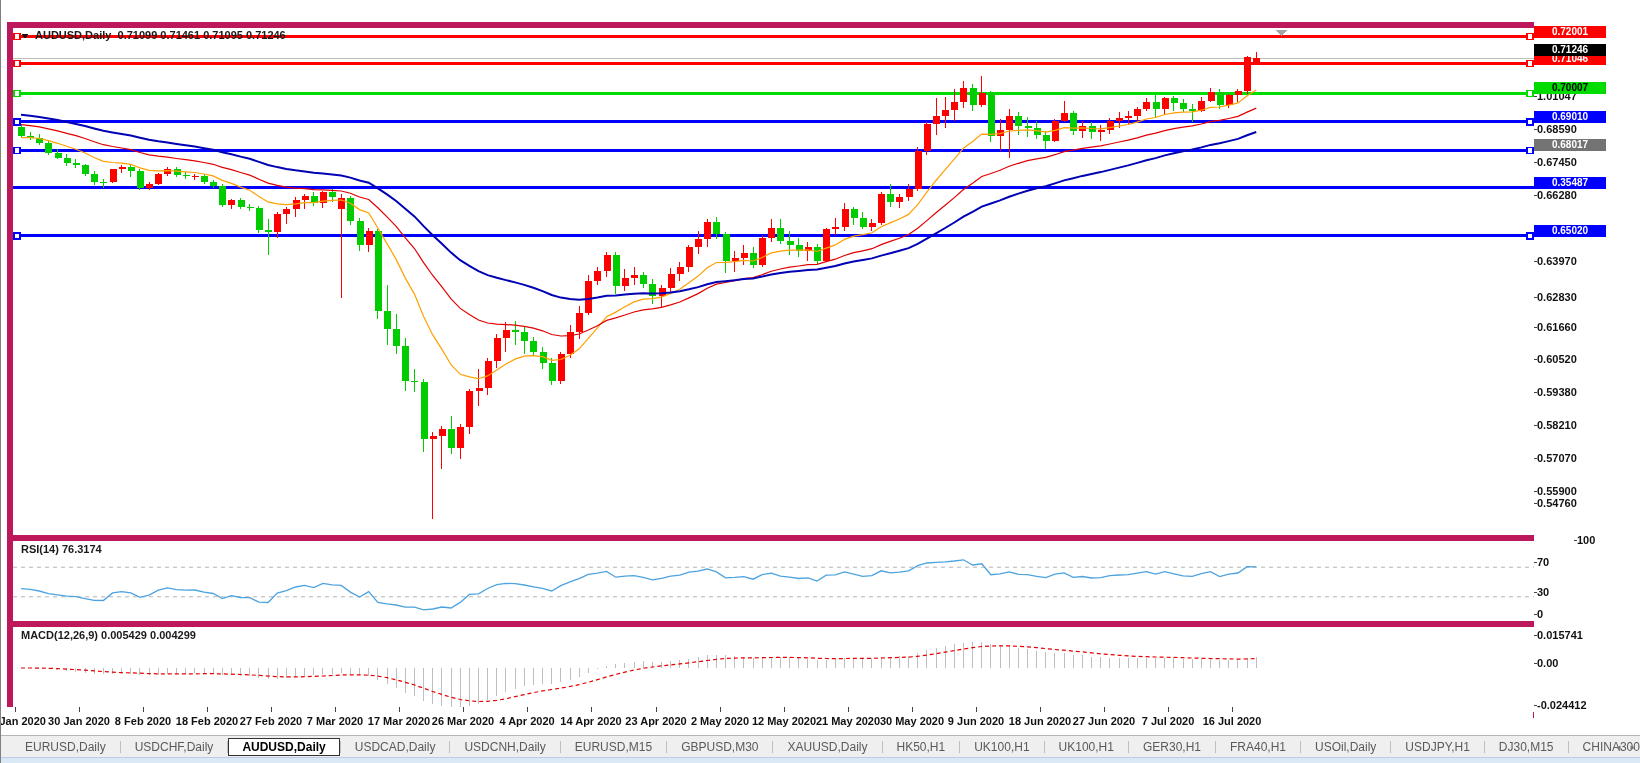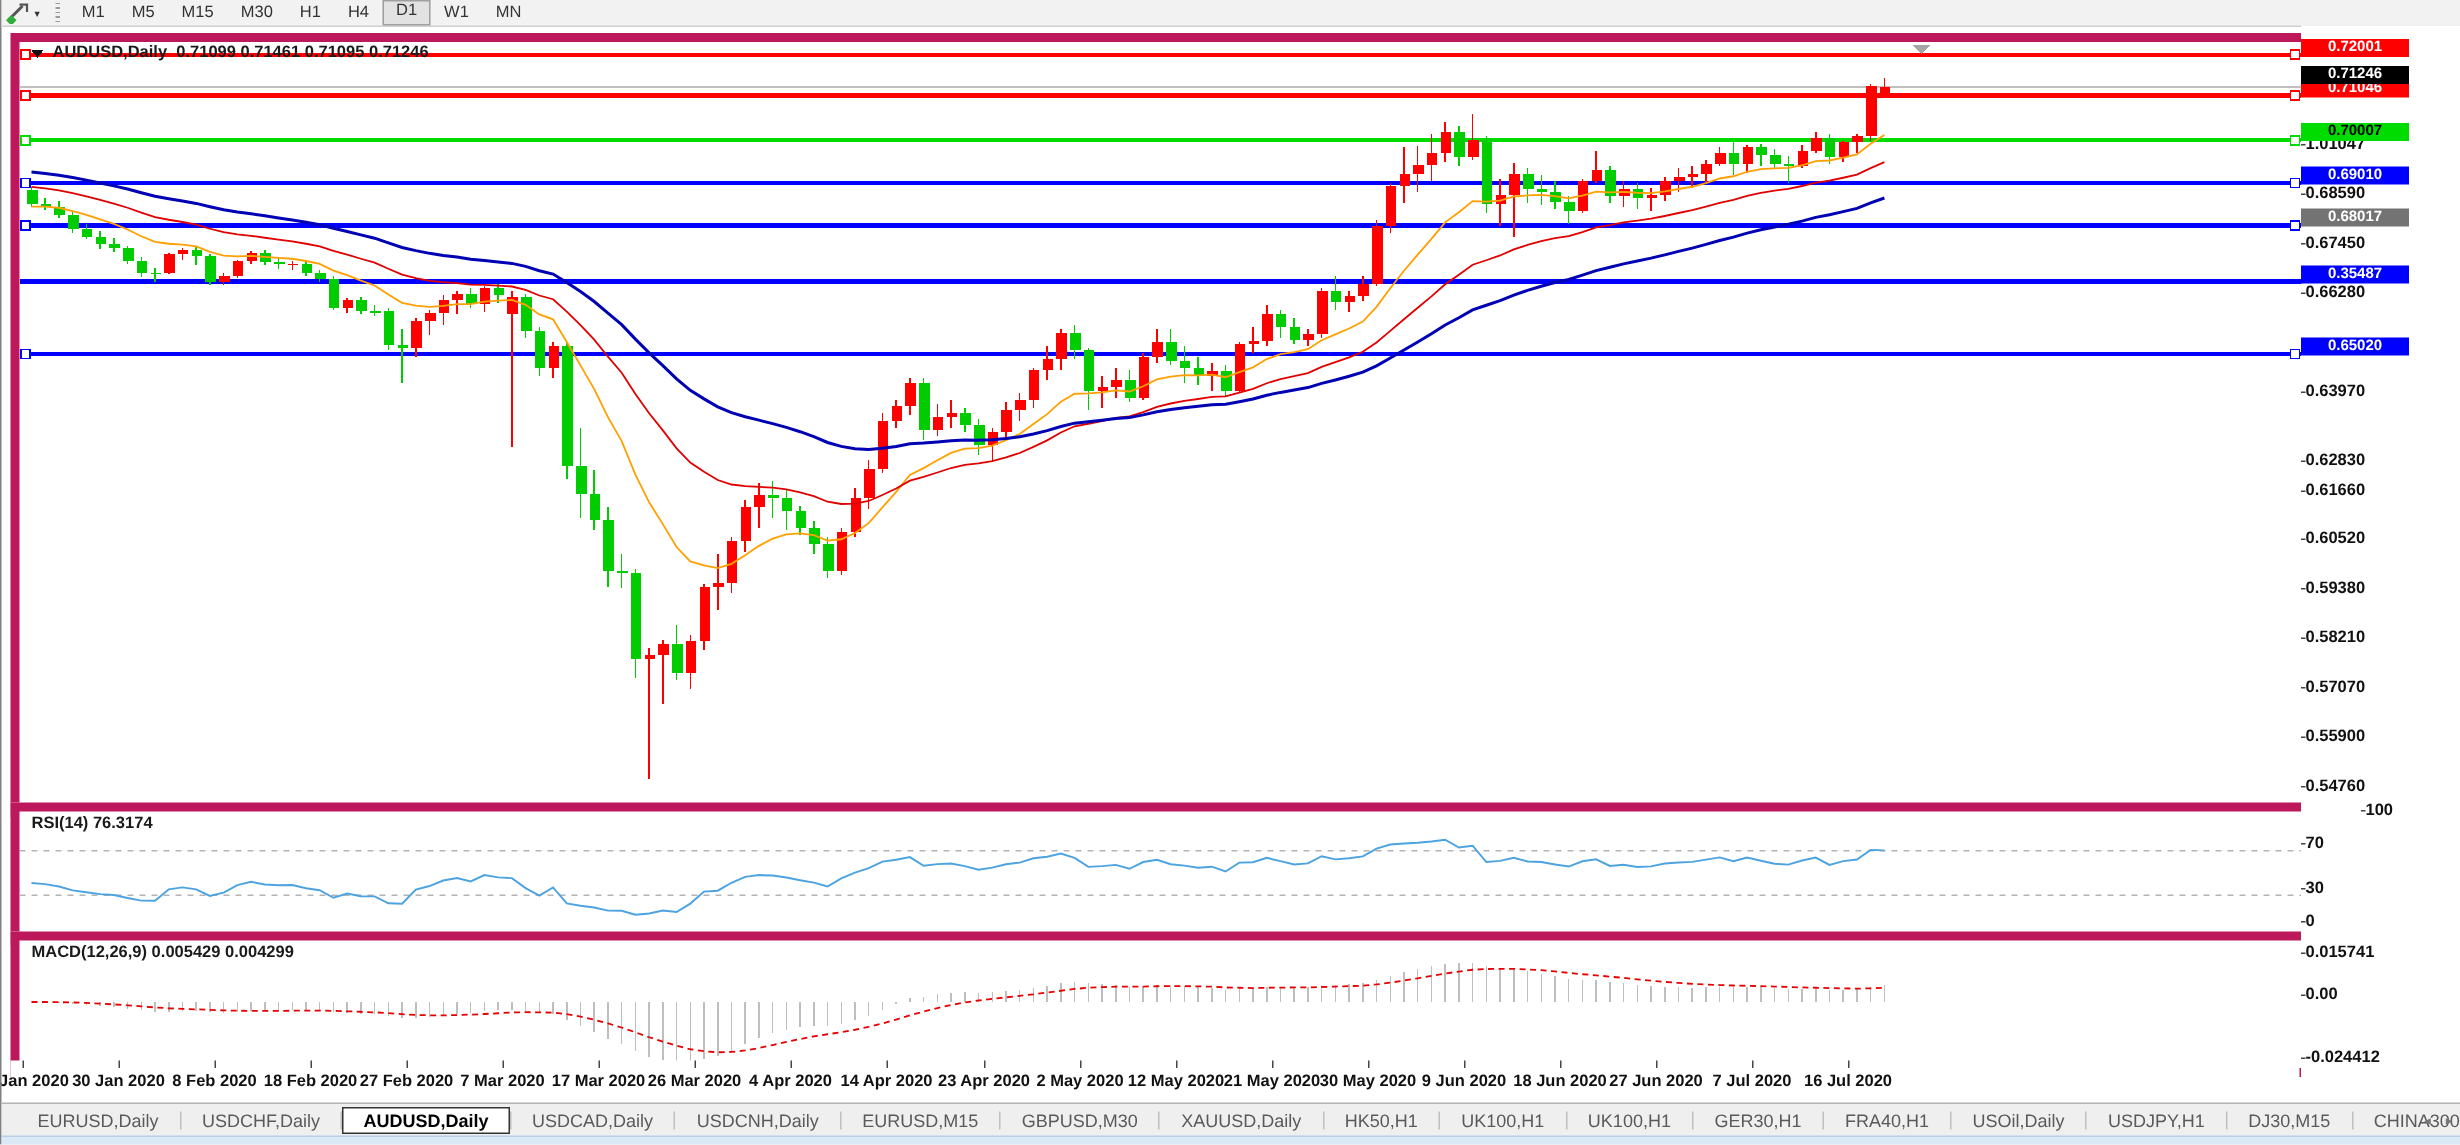--- a/index.html
+++ b/index.html
@@ -40,42 +40,20 @@
   .tab-sep{width:1px;height:12px;background:#c0c0c0;}
   #tab-arrows{position:absolute;right:6px;top:0;height:22px;display:flex;align-items:center;gap:10px;
               font-size:9px;color:#777;}
   #status-strip{position:absolute;left:0;top:757px;width:1640px;height:6px;background:#dbe8f6;border-top:1px solid #b9cde6;}
 </style>
 </head>
 <body>
 
 <div id="app">
 
-  <div id="toolbar">
-    <div class="tb-icon">
-      <svg width="16" height="14" viewBox="0 0 16 14">
-        <path d="M2 11 L11 2" stroke="#555" stroke-width="2" fill="none"></path>
-        <path d="M9 1 L14 1 L14 6" stroke="#555" stroke-width="1.5" fill="none"></path>
-        <rect x="1" y="9" width="5" height="5" transform="rotate(45 3.5 11.5)" fill="#2fae3c"></rect>
-      </svg>
-    </div>
-    <span class="tb-caret">▾</span>
-    <div class="tb-grip"></div>
-    <div id="tf-buttons" style="display:flex;align-items:center;">
-        <div class="tb-btn">M1</div>
-        <div class="tb-btn">M5</div>
-        <div class="tb-btn">M15</div>
-        <div class="tb-btn">M30</div>
-        <div class="tb-btn">H1</div>
-        <div class="tb-btn">H4</div>
-        <div class="tb-btn active">D1</div>
-        <div class="tb-btn">W1</div>
-        <div class="tb-btn">MN</div>
-      </div>
-  </div>
 
   <div class="pane" id="main-pane">
     <svg id="main-svg" width="1524" height="509" shape-rendering="crispEdges">
         <line x1="0" y1="8.540460157126644" x2="1524" y2="8.540460157126644" stroke="#FF0000" stroke-width="3"></line>
         <line x1="0" y1="35.8185185185185" x2="1524" y2="35.8185185185185" stroke="#FF0000" stroke-width="3"></line>
         <line x1="0" y1="65.49590347923682" x2="1524" y2="65.49590347923682" stroke="#00DC00" stroke-width="3"></line>
         <line x1="0" y1="93.97362514029159" x2="1524" y2="93.97362514029159" stroke="#0000FF" stroke-width="3"></line>
         <line x1="0" y1="122.33709315375958" x2="1524" y2="122.33709315375958" stroke="#0000FF" stroke-width="3"></line>
         <line x1="0" y1="159.78372615039277" x2="1524" y2="159.78372615039277" stroke="#0000FF" stroke-width="3"></line>
         <line x1="0" y1="207.94163860830517" x2="1524" y2="207.94163860830517" stroke="#0000FF" stroke-width="3"></line>
@@ -526,28 +504,28 @@
       </svg>
     <div class="pane-label">MACD(12,26,9) 0.005429 0.004299</div>
   </div>
 
   <div id="scale-col">
       <div class="tick" style="top:73px;">1.01047</div>
       <div class="tick" style="top:106px;">0.68590</div>
       <div class="tick" style="top:139px;">0.67450</div>
       <div class="tick" style="top:172px;">0.66280</div>
       <div class="tick" style="top:238px;">0.63970</div>
-      <div class="tick" style="top:284px;">0.62830</div>
+      <div class="tick" style="top:274px;">0.62830</div>
       <div class="tick" style="top:304px;">0.61660</div>
       <div class="tick" style="top:336px;">0.60520</div>
       <div class="tick" style="top:369px;">0.59380</div>
       <div class="tick" style="top:402px;">0.58210</div>
       <div class="tick" style="top:435px;">0.57070</div>
       <div class="tick" style="top:468px;">0.55900</div>
-      <div class="tick" style="top:501px;text-align:center;">0.54760</div>
+      <div class="tick" style="top:480px;text-align:center;">0.54760</div>
       <div class="badge" style="top:9px;background:#FF0000;color:#FFFFFF;">0.72001</div>
       <div class="badge" style="top:36px;background:#FF0000;color:#FFFFFF;">0.71046</div>
       <div class="badge" style="top:65px;background:#00DC00;color:#000000;">0.70007</div>
       <div class="badge" style="top:94px;background:#0000FF;color:#FFFFFF;">0.69010</div>
       <div class="badge" style="top:122px;background:#737373;color:#FFFFFF;">0.68017</div>
       <div class="badge" style="top:160px;background:#0000FF;color:#FFFFFF;">0.35487</div>
       <div class="badge" style="top:208px;background:#0000FF;color:#FFFFFF;">0.65020</div>
       <div class="badge" style="top:27px;background:#000000;color:#fff;">0.71246</div>
       <div class="tick" style="top:517px;margin-left:40px;">100</div>
       <div class="tick" style="top:539px;">70</div>

